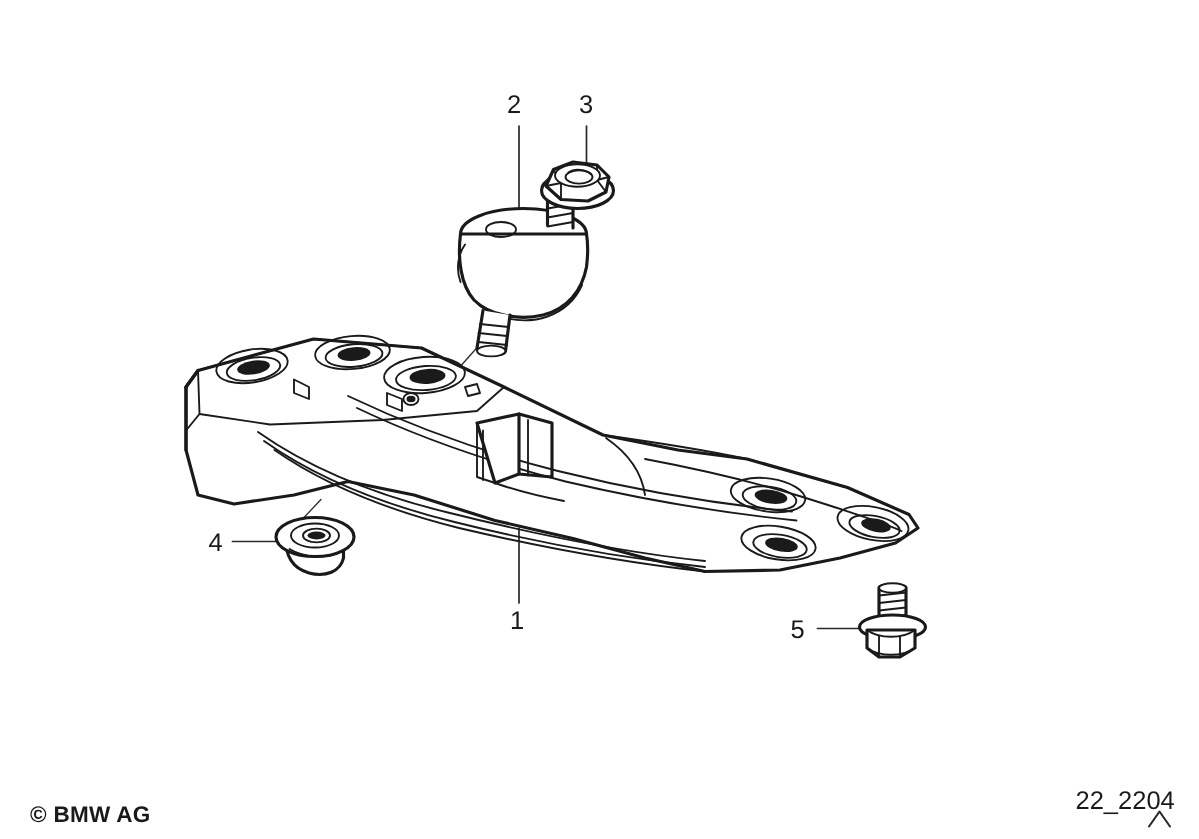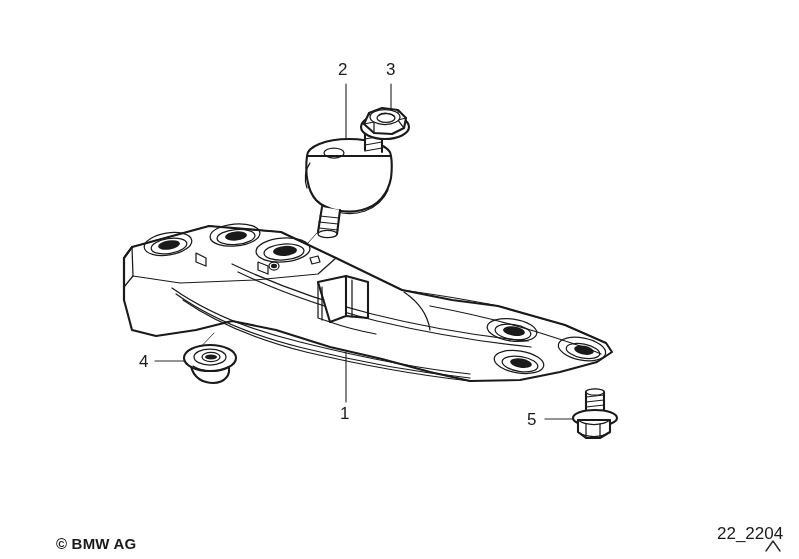--- a/index.html
+++ b/index.html
@@ -42,21 +42,20 @@
     position: absolute;
     left: 20px;
     top: 535px;
     font-family: "Liberation Sans", sans-serif;
     font-size: 15px;
     font-weight: 700;
     letter-spacing: 0.2px;
     color: #1a1a1a;
     white-space: nowrap;
     user-select: none;
-    margin-left: 36px;
   }
   #diagram-number {
     position: absolute;
     left: 717px;
     top: 524px;
     font-family: "Liberation Sans", sans-serif;
     font-size: 17px;
     font-weight: 400;
     color: #1a1a1a;
     white-space: nowrap;

